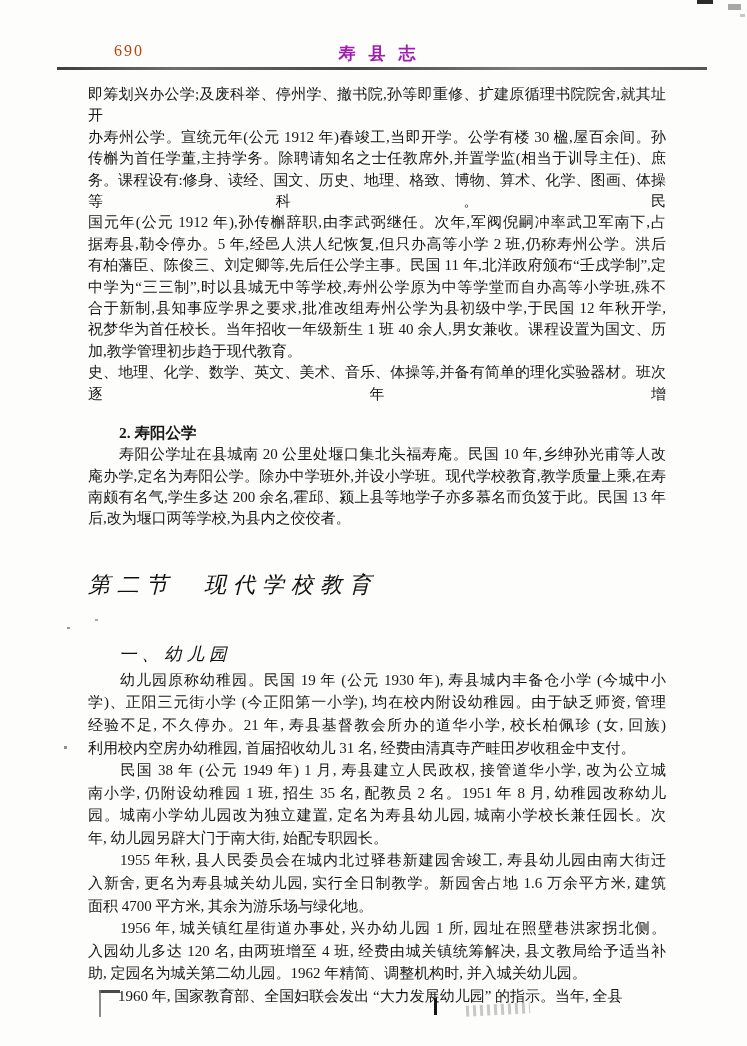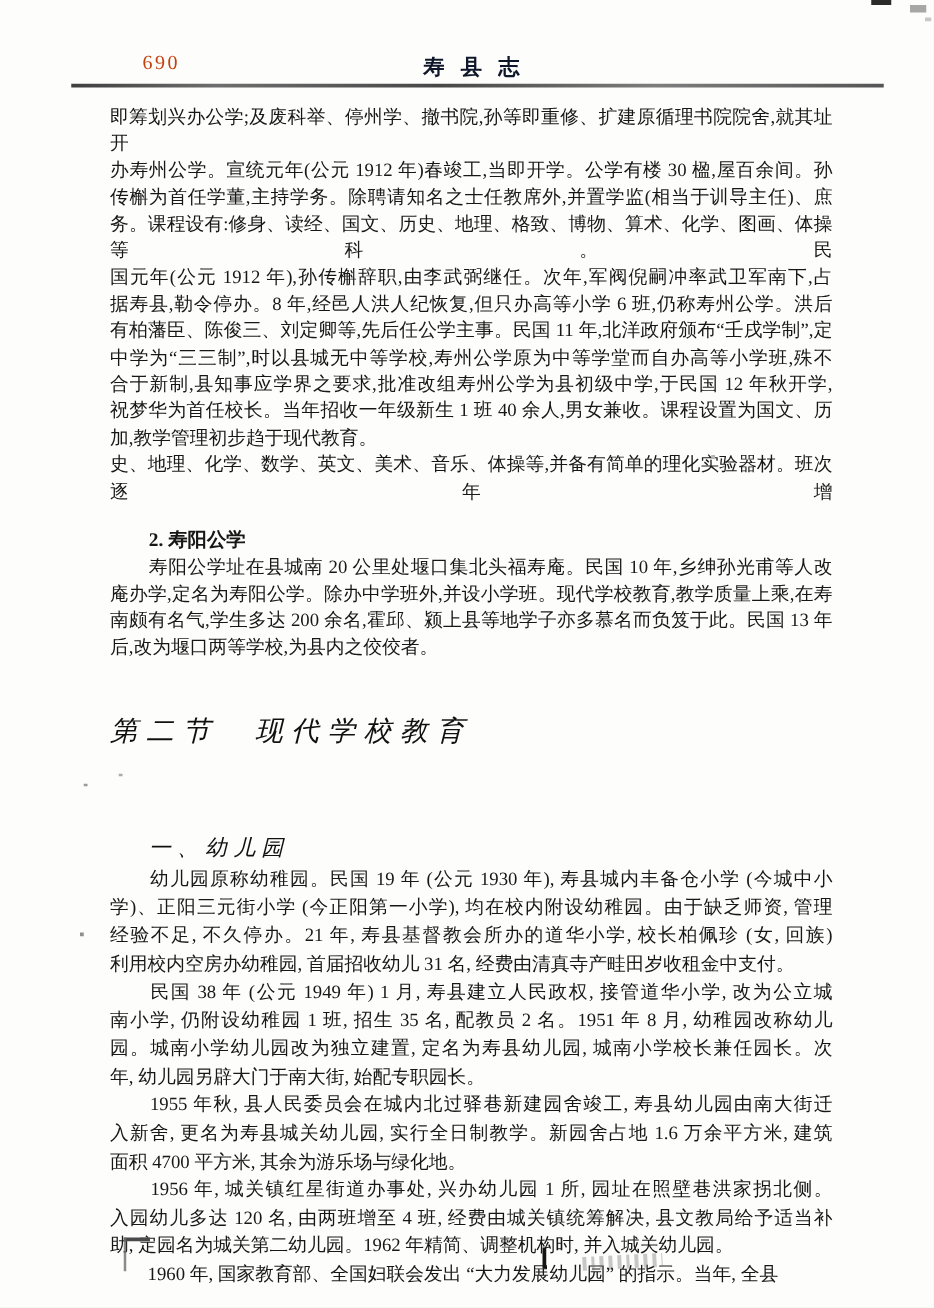--- a/index.html
+++ b/index.html
@@ -8,21 +8,21 @@
     position:relative;width:747px;height:1046px;background:#fdfdfc;
     overflow:hidden;color:#141414;
   }
   
   .header-row{position:absolute;left:88px;top:42px;width:578px;height:22px;}
   .page-number{
     position:absolute;left:26px;top:0;font-size:16px;letter-spacing:2px;color:#c2410c;
   }
   .running-title{
     position:absolute;left:0;right:0;top:0;text-align:center;
-    font-weight:bold;font-size:17px;letter-spacing:13px;text-indent:13px;color:#0f172a;
+    font-weight:bold;font-size:17px;letter-spacing:13px;text-indent:13px;color:#a21caf;
   }
   .header-rule{
     position:absolute;left:57px;top:67px;width:650px;height:3px;border:0;margin:0;
     background:linear-gradient(90deg,#3f3f3f,#6e6e6e 18%,#474747 45%,#7d7d7d 72%,#555 100%);
   }
   
   .textcol{
     position:absolute;left:88px;top:84px;width:578px;
     font-size:15px;line-height:21.4px;color:#171717;
   }
@@ -30,21 +30,21 @@
   .line.last{text-align-last:left;}
   .sub-num-heading{
     font-weight:bold;font-size:15.5px;line-height:21px;
     margin:17px 0 1px 0;padding-left:31px;
   }
   .section-heading{
     margin-top:40px;font-size:22px;line-height:30px;
     font-style:italic;letter-spacing:7px;color:#101010;font-weight:500;
   }
   .sub-heading{
-    margin-top:66px;padding-left:31px;font-size:17.5px;line-height:24px;
+    margin-top:42px;padding-left:31px;font-size:17.5px;line-height:24px;
     font-style:italic;letter-spacing:5px;font-weight:500;color:#101010;
   }
   .para{margin:0;}
   .para.first-kg{margin-top:3px;}
   .s2{line-height:22.6px;}
   
   .artifact{position:absolute;pointer-events:none;}
   .af-tr1{left:697px;top:0;width:16px;height:4px;background:#2b2b2b;}
   .af-tr2{left:728px;top:4px;width:13px;height:6px;background:#7a7a7a;opacity:.65;}
   .af-tr3{left:740px;top:14px;width:5px;height:3px;background:#9a9a9a;opacity:.55;}
@@ -73,21 +73,21 @@
   <hr class="header-rule">
 
   <div class="textcol">
 
     <div class="para">
         <div class="line">即筹划兴办公学;及废科举、停州学、撤书院,孙等即重修、扩建原循理书院院舍,就其址开</div>
         <div class="line">办寿州公学。宣统元年(公元 1912 年)春竣工,当即开学。公学有楼 30 楹,屋百余间。孙</div>
         <div class="line">传槲为首任学董,主持学务。除聘请知名之士任教席外,并置学监(相当于训导主任)、庶</div>
         <div class="line">务。课程设有:修身、读经、国文、历史、地理、格致、博物、算术、化学、图画、体操等科。民</div>
         <div class="line">国元年(公元 1912 年),孙传槲辞职,由李武弼继任。次年,军阀倪嗣冲率武卫军南下,占</div>
-        <div class="line">据寿县,勒令停办。8 年,经邑人洪人纪恢复,但只办高等小学 6 班,仍称寿州公学。洪后</div>
+        <div class="line">据寿县,勒令停办。5 年,经邑人洪人纪恢复,但只办高等小学 2 班,仍称寿州公学。洪后</div>
         <div class="line">有柏藩臣、陈俊三、刘定卿等,先后任公学主事。民国 11 年,北洋政府颁布“壬戌学制”,定</div>
         <div class="line">中学为“三三制”,时以县城无中等学校,寿州公学原为中等学堂而自办高等小学班,殊不</div>
         <div class="line">合于新制,县知事应学界之要求,批准改组寿州公学为县初级中学,于民国 12 年秋开学,</div>
         <div class="line">祝梦华为首任校长。当年招收一年级新生 1 班 40 余人,男女兼收。课程设置为国文、历</div>
         <div class="line last">加,教学管理初步趋于现代教育。</div>
         <div class="line">史、地理、化学、数学、英文、美术、音乐、体操等,并备有简单的理化实验器材。班次逐年增</div>
       </div>
 
     <div class="sub-num-heading">2. 寿阳公学</div>
 

